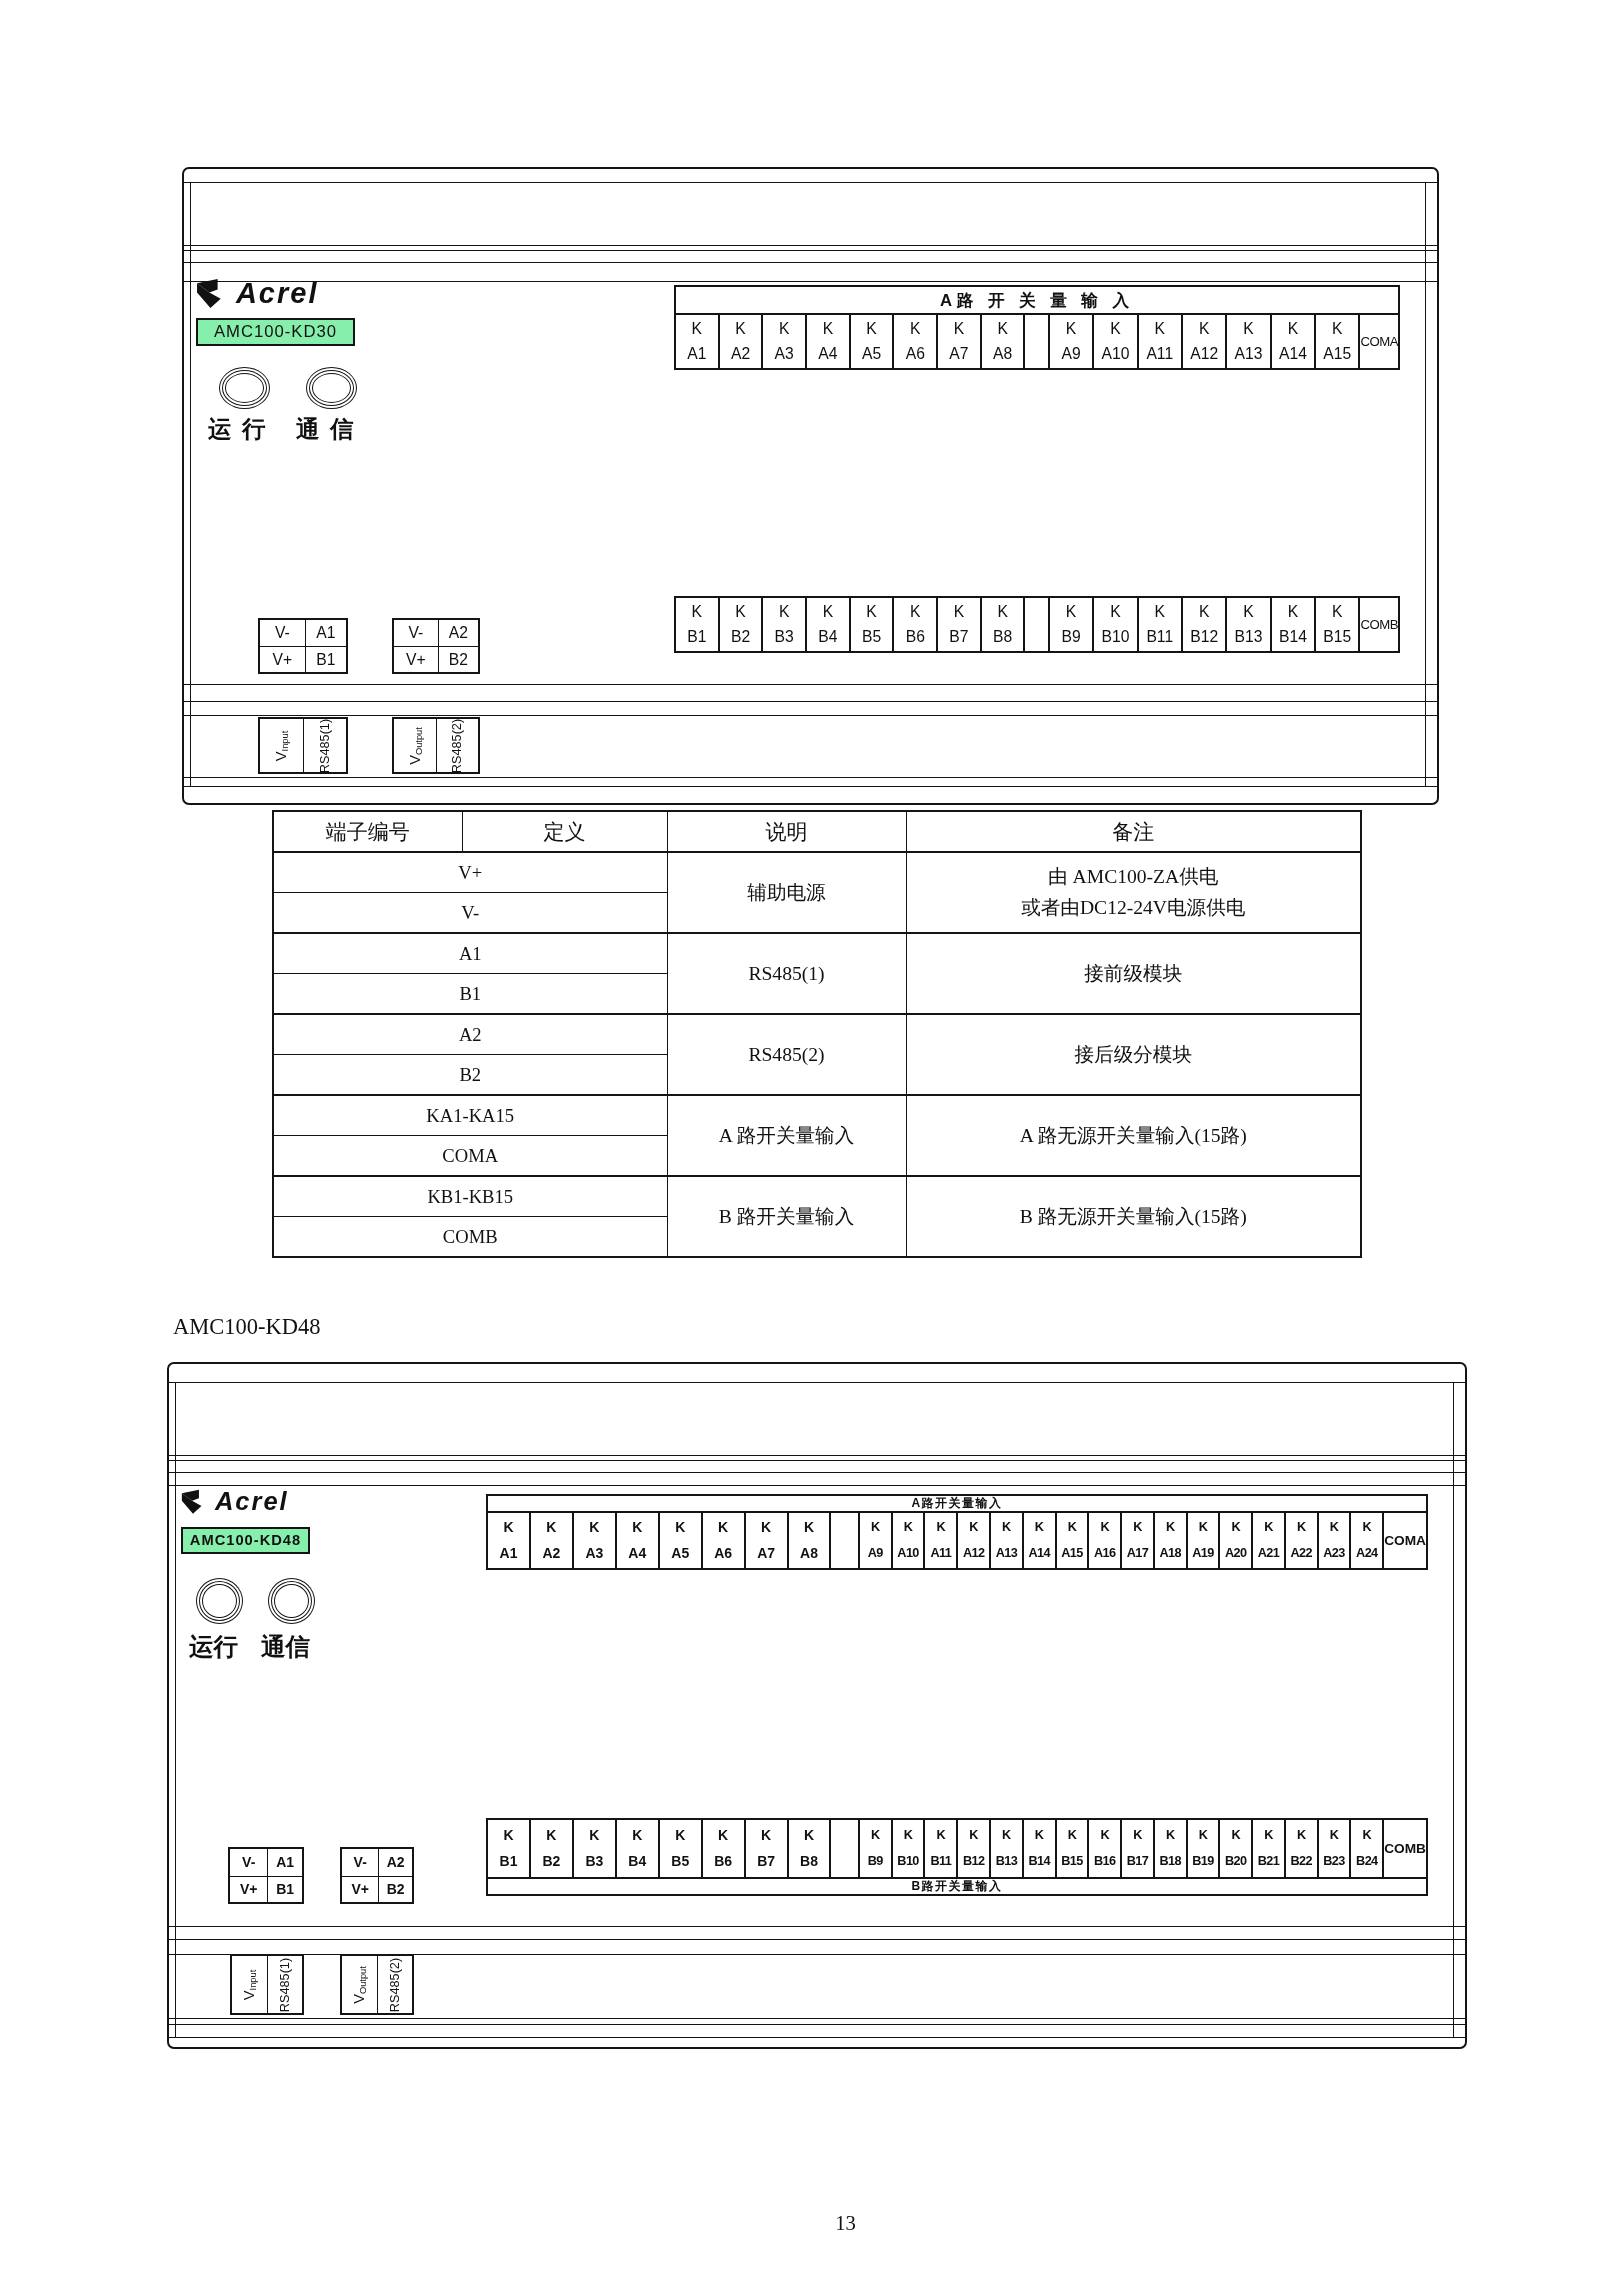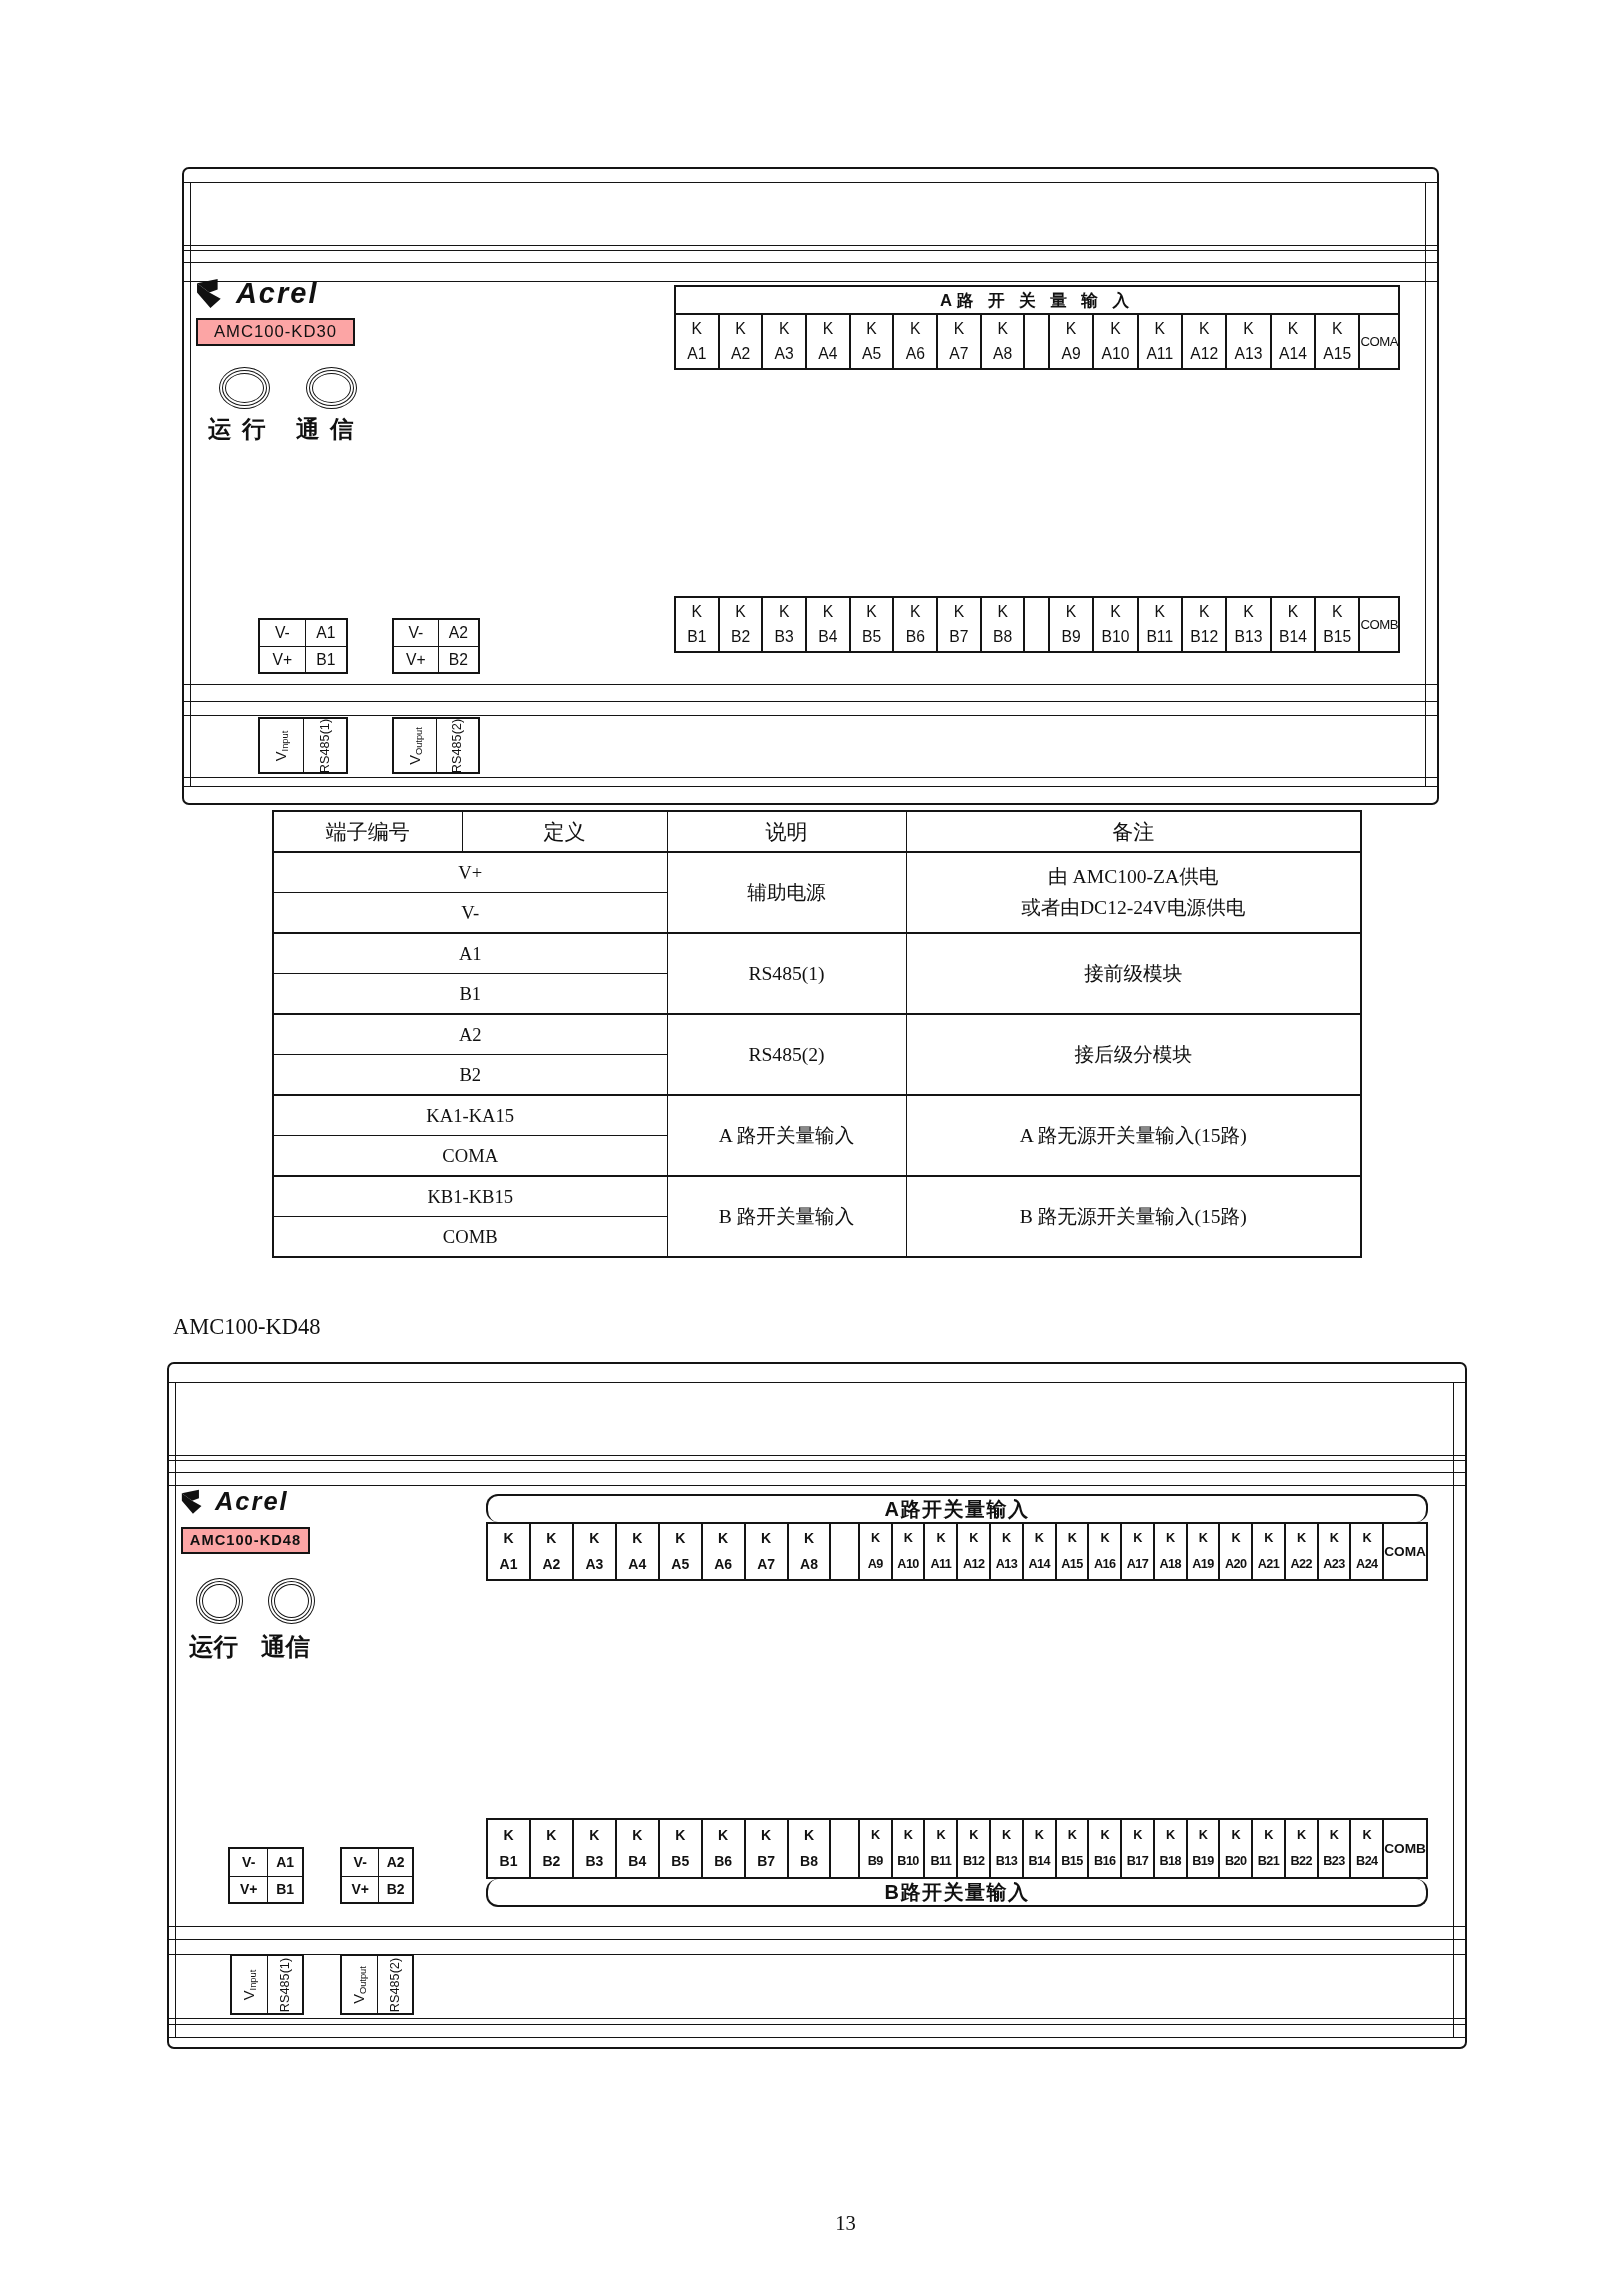--- a/index.html
+++ b/index.html
@@ -11,40 +11,40 @@
   .hline{position:absolute;left:0;right:0;height:0;border-top:1.6px solid #141414;}
   .vline{position:absolute;width:0;border-left:1.6px solid #141414;}
 
   
   .brand{position:absolute;display:flex;align-items:center;gap:4.9px;}
   .brand .glyph{display:block;}
   .brand .brand-text{font-style:italic;font-weight:bold;letter-spacing:2px;line-height:1;}
   .kd30-brand .brand-text{font-size:29px;}
   .kd48-brand .brand-text{font-size:25.5px;}
   .modelbox{position:absolute;border:2px solid #141414;display:flex;align-items:center;justify-content:center;
-            letter-spacing:1px;background:#fca5a5;}
+            letter-spacing:1px;background:#86efac;}
   .kd30-model{font-size:16.7px;}
   .kd48-model{font-size:14.7px;font-weight:bold;}
 
   
   .led{position:absolute;border:1.6px solid #141414;border-radius:50%;}
   .led::before{content:"";position:absolute;inset:2px;border:1.4px solid #141414;border-radius:50%;}
   .led::after{content:"";position:absolute;inset:4.9px;border:1.2px solid #141414;border-radius:50%;}
   .ledlabel{position:absolute;font-weight:bold;white-space:nowrap;}
   .kd30-ledlabel{font-size:23.5px;letter-spacing:2px;}
   .kd48-ledlabel{font-size:24.5px;letter-spacing:0;}
 
   
   .strip{position:absolute;}
   .strip-header,.strip-footer{border:2px solid #141414;display:flex;align-items:center;justify-content:center;
         font-weight:bold;background:#fff;box-sizing:border-box;}
   .strip-header{border-bottom:none;}
   .strip-footer{border-top:none;}
   .kd30s .strip-header,.kd30s .strip-footer{height:28px;font-size:16.7px;letter-spacing:4.9px;}
-  .kd48s .strip-header,.kd48s .strip-footer{height:28px;font-size:20px;letter-spacing:1.5px;border-radius:12px;}
+  .kd48s .strip-header,.kd48s .strip-footer{height:17px;font-size:12px;letter-spacing:1.5px;}
   .strip-row{display:flex;border:2px solid #141414;box-sizing:border-box;background:#fff;}
   .kd30s .strip-row{height:57px;}
   .kd48s.a48 .strip-row{height:59px;}
   .kd48s.b48 .strip-row{height:61px;}
   .cellgroup{display:flex;}
   .kcell{flex:1;display:flex;flex-direction:column;align-items:center;justify-content:space-around;
          padding:2px 0;line-height:1.05;}
   .kcell + .kcell{border-left:2px solid #141414;}
   .kspacer{border-left:2px solid #141414;border-right:2px solid #141414;}
   .comcell{flex:1;border-left:2px solid #141414;display:flex;align-items:center;justify-content:center;}

